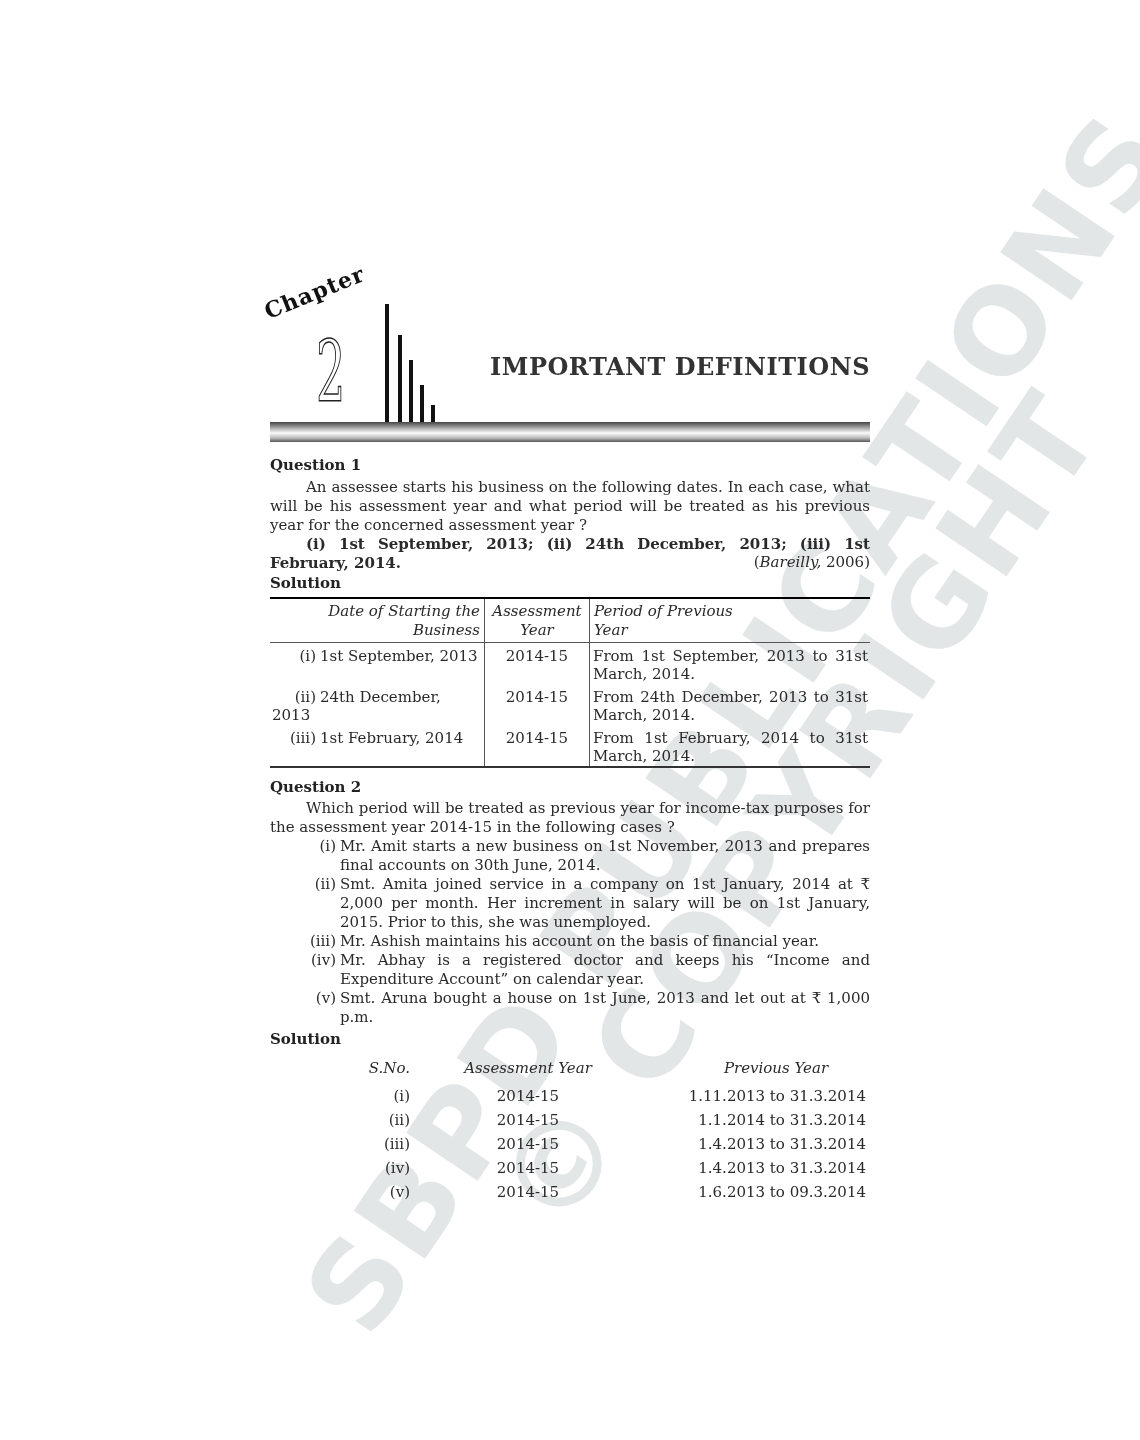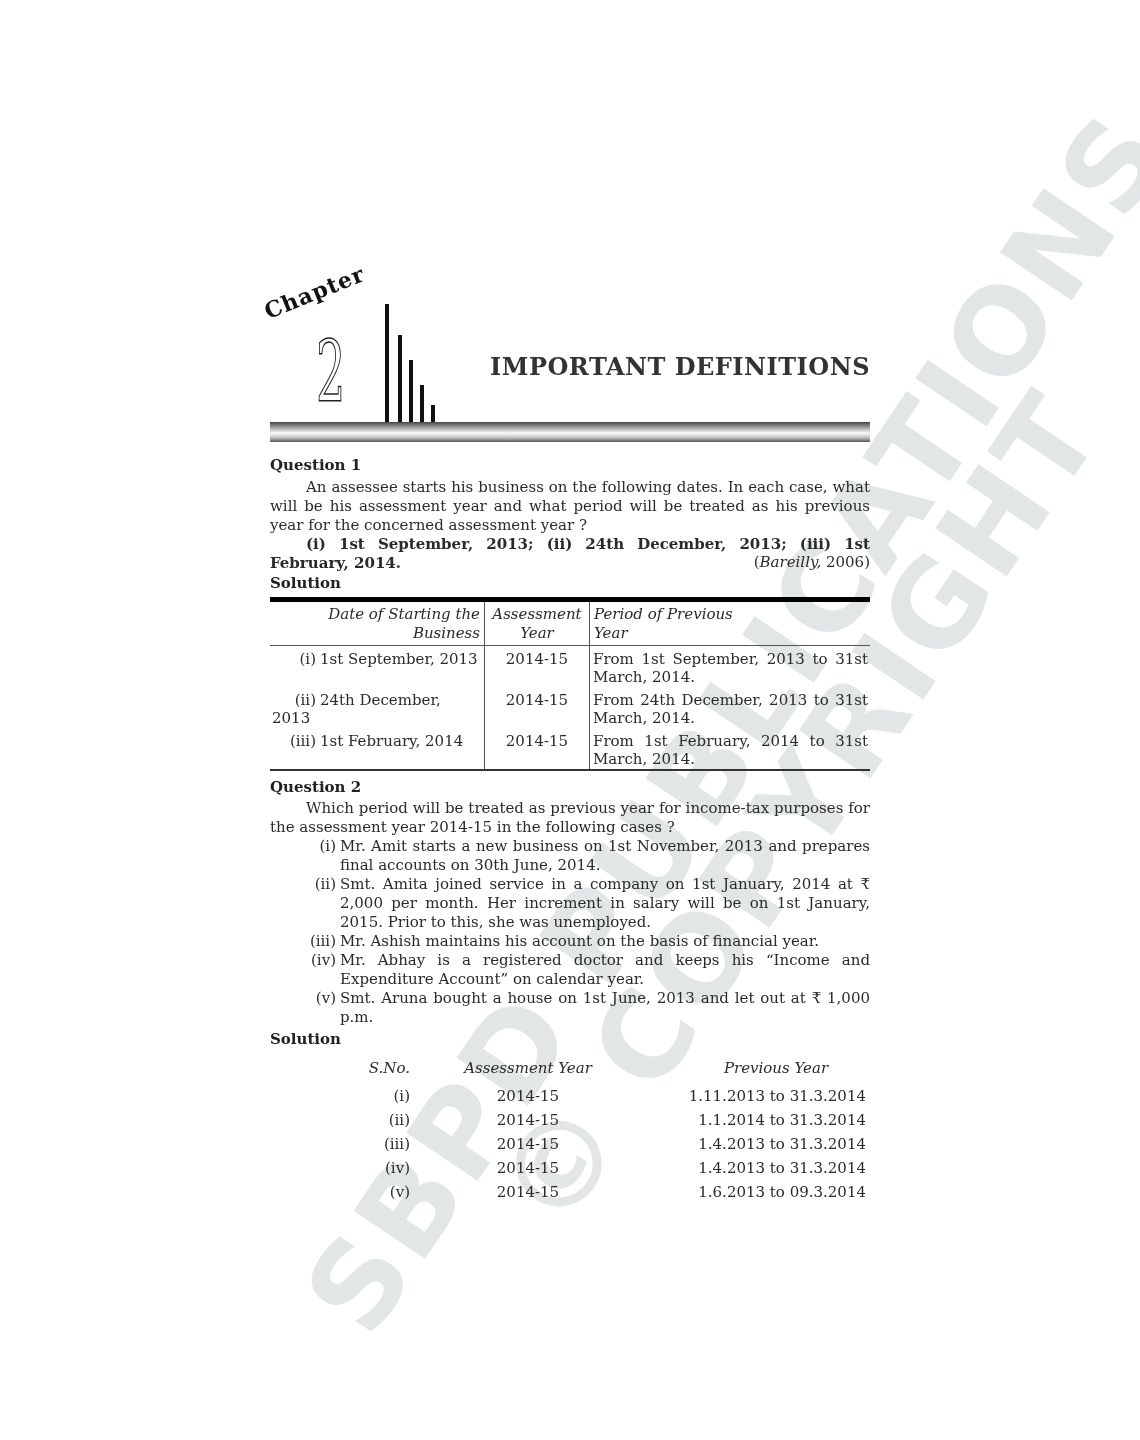--- a/index.html
+++ b/index.html
@@ -25,21 +25,21 @@
            font-size: 24px; color: #333; letter-spacing: 0.5px; z-index: 2; }
   .hbar { position: absolute; left: 270px; top: 422px; width: 600px; height: 20px; z-index: 2;
           background: linear-gradient(to bottom, #444 0%, #999 25%, #fafafa 55%, #bbb 80%, #555 100%); }
 
   .q-head { position: absolute; left: 270px; font-weight: bold; font-size: 15px; color: #222; z-index: 2; }
   .para { position: absolute; left: 270px; width: 600px; font-size: 15px; line-height: 19px; text-align: justify; z-index: 2; }
   .indent { text-indent: 36px; }
   .right { text-align: right; }
 
   table.t1 { position: absolute; left: 270px; top: 597px; width: 600px; border-collapse: collapse; font-size: 15px; z-index: 2; }
-  table.t1 { border-top: 5px solid #000000; border-bottom: 2px solid #333; }
+  table.t1 { border-top: 2px solid #000000; border-bottom: 2px solid #333; }
   table.t1 th { font-weight: normal; font-style: italic; line-height: 19px; padding: 3px 4px 2px 4px; border-bottom: 1px solid #555; vertical-align: top; }
   table.t1 td { line-height: 18px; padding: 4px 2px 1px 2px; vertical-align: top; }
   table.t1 .c1 { width: 206px; border-right: 1px solid #555; }
   table.t1 .c2 { width: 96px; border-right: 1px solid #555; text-align: center; }
   table.t1 th.c1 { text-align: right; }
   table.t1 th.c3 { text-align: left; }
   table.t1 td.c3 { text-align: justify; text-align-last: left; padding-left: 3px; }
   .num { display: inline-block; width: 44px; text-align: right; padding-right: 4px; }
 
   .list { position: absolute; left: 270px; width: 600px; font-size: 15px; line-height: 19px; z-index: 2; }

